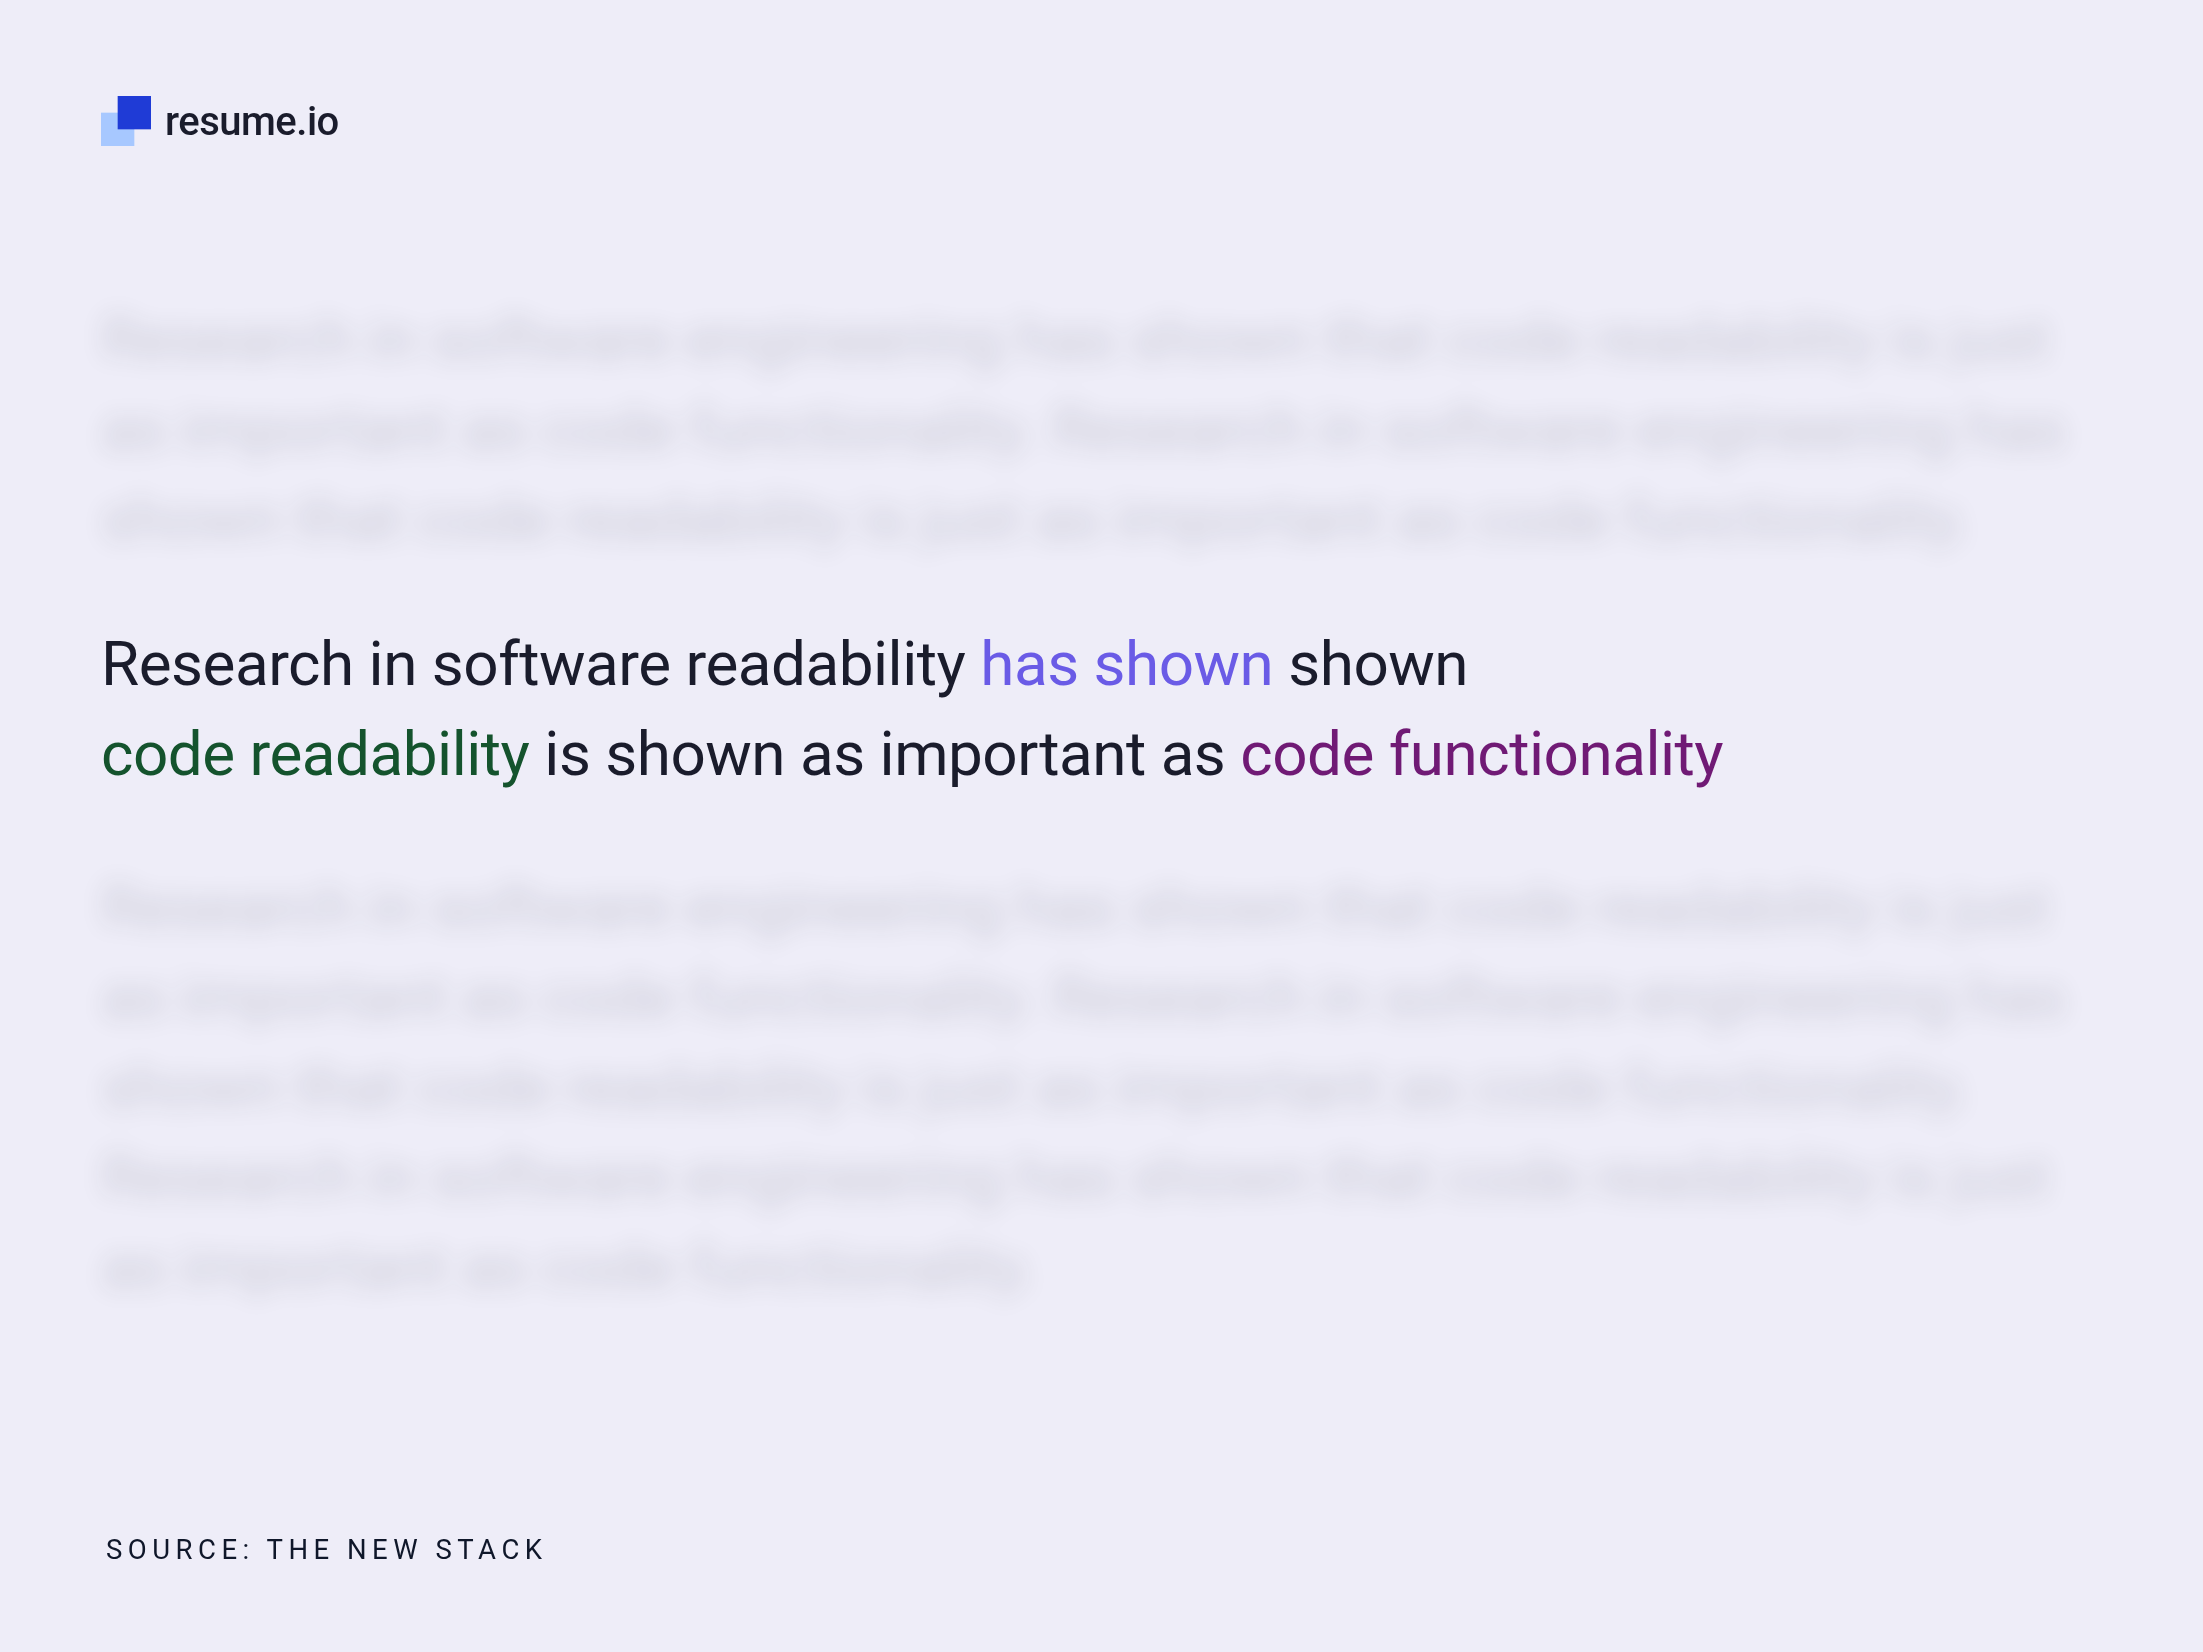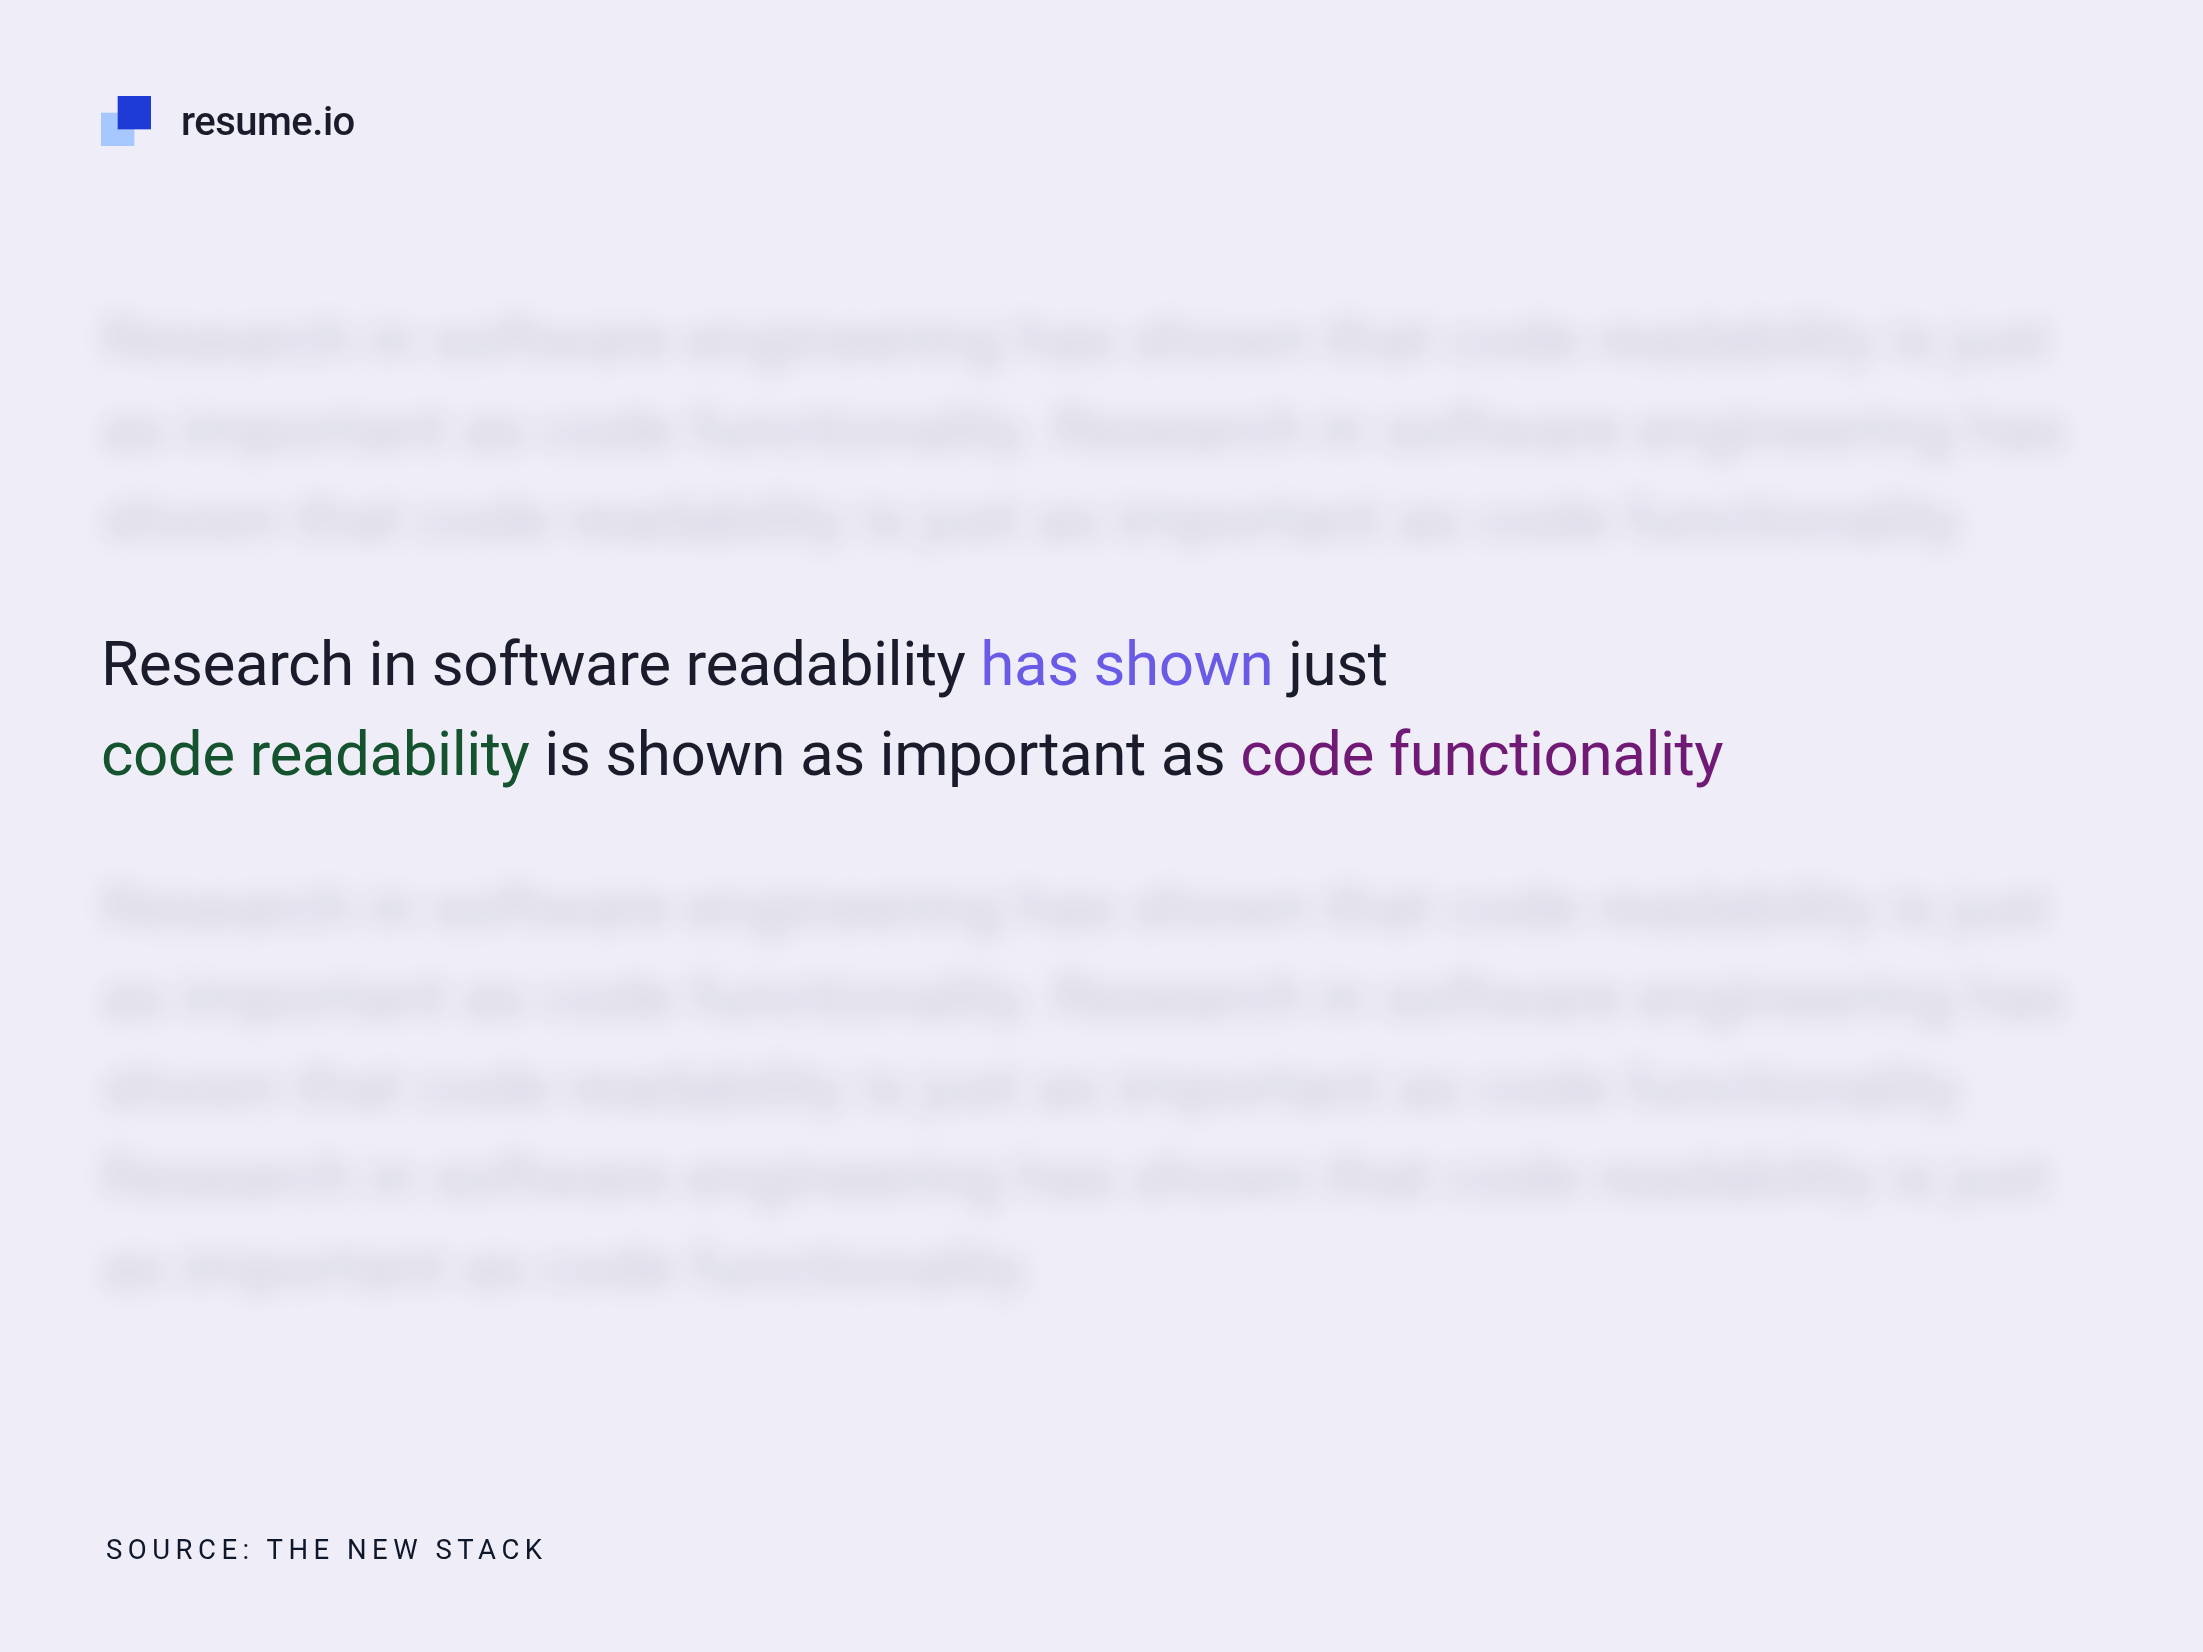--- a/index.html
+++ b/index.html
@@ -21,21 +21,21 @@
   }
   .title {
     font-size: 79px;
     font-weight: 400;
     color: #1a1c2c;
     letter-spacing: -0.9px;
   }
   .brand {
     display: flex;
     align-items: center;
-    gap: 30px;
+    gap: 14px;
   }
   .brand-logo {
     width: 50px;
     height: 50px;
     position: relative;
   }
   .brand-logo svg { width: 100%; height: 100%; }
   .brand-name {
     font-size: 40px;
     font-weight: 500;
@@ -92,20 +92,20 @@
       </svg>
     </div>
     <div class="brand-name">resume.io</div>
   </div>
 </div>
 
 <div class="content">
   <div class="blur-block">Research in software engineering has shown that code readability is just as important as code functionality. Research in software engineering has shown that code readability is just as important as code functionality.</div>
 
   <div class="main-quote">
-    <span>Research in software readability </span><span class="hl-purple">has shown</span><span> just </span><br><span class="hl-blue">code readability</span><span> is shown as important as </span><span class="hl-red">code functionality</span>
+    <span>Research in software readability </span><span class="hl-purple">has shown</span><span> shown </span><br><span class="hl-blue">code readability</span><span> is shown as important as </span><span class="hl-red">code functionality</span>
   </div>
 
   <div class="blur-block">Research in software engineering has shown that code readability is just as important as code functionality. Research in software engineering has shown that code readability is just as important as code functionality. Research in software engineering has shown that code readability is just as important as code functionality.</div>
 </div>
 
 <div class="source">SOURCE: THE NEW STACK</div>
 
 
 </body></html>

